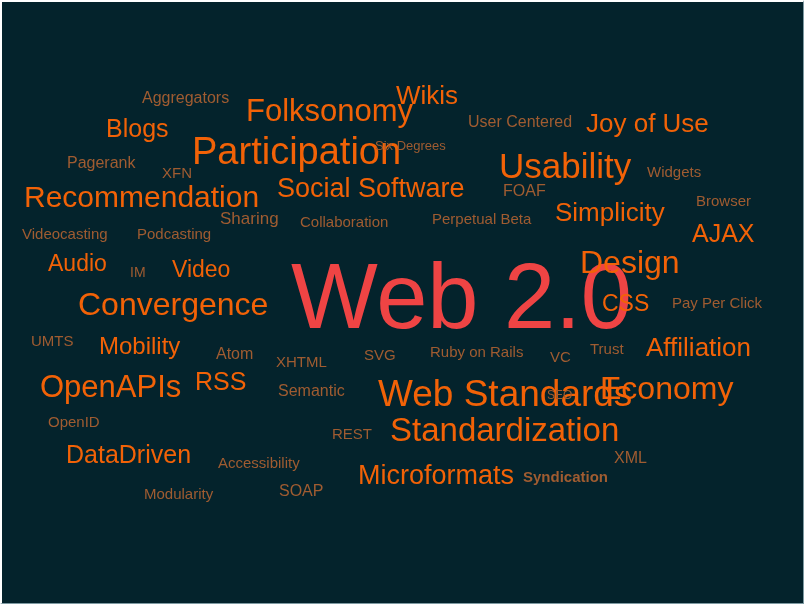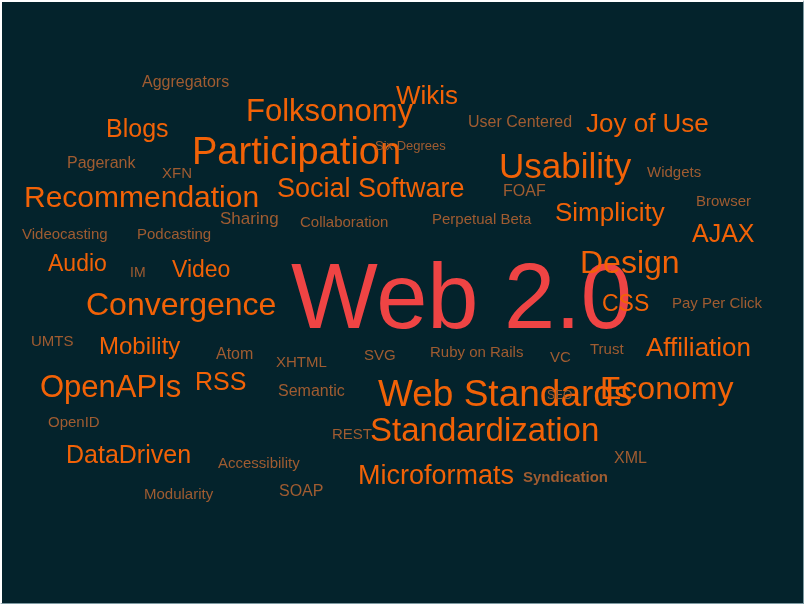--- a/index.html
+++ b/index.html
@@ -40,42 +40,42 @@
 </head>
 <body>
 
 <div id="cloud-canvas" style="width: 804px; height: 604px; background: rgb(4, 35, 44);">
 
 <span class="word t-hero" style="left: 271px; top: 248px; font-size: 92px;">Web 2.0</span>
     <span class="word t-bright" style="left: 190px; top: 130px; font-size: 38px;">Participation</span>
     <span class="word t-bright" style="left: 22px; top: 180px; font-size: 30px;">Recommendation</span>
     <span class="word t-bright" style="left: 244px; top: 93px; font-size: 31px;">Folksonomy</span>
     <span class="word t-bright" style="left: 497px; top: 146px; font-size: 35px;">Usability</span>
-    <span class="word t-bright" style="left: 84px; top: 286px; font-size: 32px;">Convergence</span>
-    <span class="word t-bright" style="left: 368px; top: 411px; font-size: 33px;">Standardization</span>
+    <span class="word t-bright" style="left: 76px; top: 286px; font-size: 32px;">Convergence</span>
+    <span class="word t-bright" style="left: 388px; top: 411px; font-size: 33px;">Standardization</span>
     <span class="word t-bright" style="left: 578px; top: 244px; font-size: 32px;">Design</span>
     <span class="word t-bright" style="left: 598px; top: 370px; font-size: 32px;">Economy</span>
     <span class="word t-bright" style="left: 376px; top: 373px; font-size: 37px;">Web Standards</span>
     <span class="word t-bright" style="left: 275px; top: 173px; font-size: 27px;">Social Software</span>
     <span class="word t-bright" style="left: 356px; top: 460px; font-size: 27px;">Microformats</span>
     <span class="word t-bright" style="left: 553px; top: 197px; font-size: 26px;">Simplicity</span>
     <span class="word t-bright" style="left: 584px; top: 108px; font-size: 26px;">Joy of Use</span>
     <span class="word t-bright" style="left: 644px; top: 332px; font-size: 26px;">Affiliation</span>
     <span class="word t-bright" style="left: 38px; top: 369px; font-size: 31px;">OpenAPIs</span>
     <span class="word t-bright" style="left: 64px; top: 440px; font-size: 25px;">DataDriven</span>
     <span class="word t-bright" style="left: 690px; top: 219px; font-size: 25px;">AJAX</span>
     <span class="word t-bright" style="left: 394px; top: 80px; font-size: 26px;">Wikis</span>
     <span class="word t-bright" style="left: 97px; top: 332px; font-size: 24px;">Mobility</span>
     <span class="word t-bright" style="left: 193px; top: 367px; font-size: 25px;">RSS</span>
     <span class="word t-bright" style="left: 104px; top: 114px; font-size: 25px;">Blogs</span>
     <span class="word t-bright" style="left: 170px; top: 256px; font-size: 23px;">Video</span>
     <span class="word t-bright" style="left: 46px; top: 250px; font-size: 23px;">Audio</span>
     <span class="word t-bright" style="left: 600px; top: 290px; font-size: 23px;">CSS</span>
     <span class="word t-dim" style="left: 65px; top: 153px; font-size: 16px;">Pagerank</span>
-    <span class="word t-dim" style="left: 140px; top: 72px; font-size: 16px;">Aggregators</span>
+    <span class="word t-dim" style="left: 140px; top: 88px; font-size: 16px;">Aggregators</span>
     <span class="word t-dim" style="left: 160px; top: 163px; font-size: 15px;">XFN</span>
     <span class="word t-dim" style="left: 466px; top: 112px; font-size: 16px;">User Centered</span>
     <span class="word t-dim" style="left: 373px; top: 137px; font-size: 13px;">Six Degrees</span>
     <span class="word t-dim" style="left: 645px; top: 162px; font-size: 15px;">Widgets</span>
     <span class="word t-dim" style="left: 464px; top: 181px; font-size: 16px; margin-left: 37px;">FOAF</span>
     <span class="word t-dim" style="left: 694px; top: 191px; font-size: 15px;">Browser</span>
     <span class="word t-dim" style="left: 218px; top: 208px; font-size: 17px;">Sharing</span>
     <span class="word t-dim" style="left: 298px; top: 212px; font-size: 15px;">Collaboration</span>
     <span class="word t-dim" style="left: 430px; top: 209px; font-size: 15px;">Perpetual Beta</span>
     <span class="word t-dim" style="left: 20px; top: 224px; font-size: 15px;">Videocasting</span>

